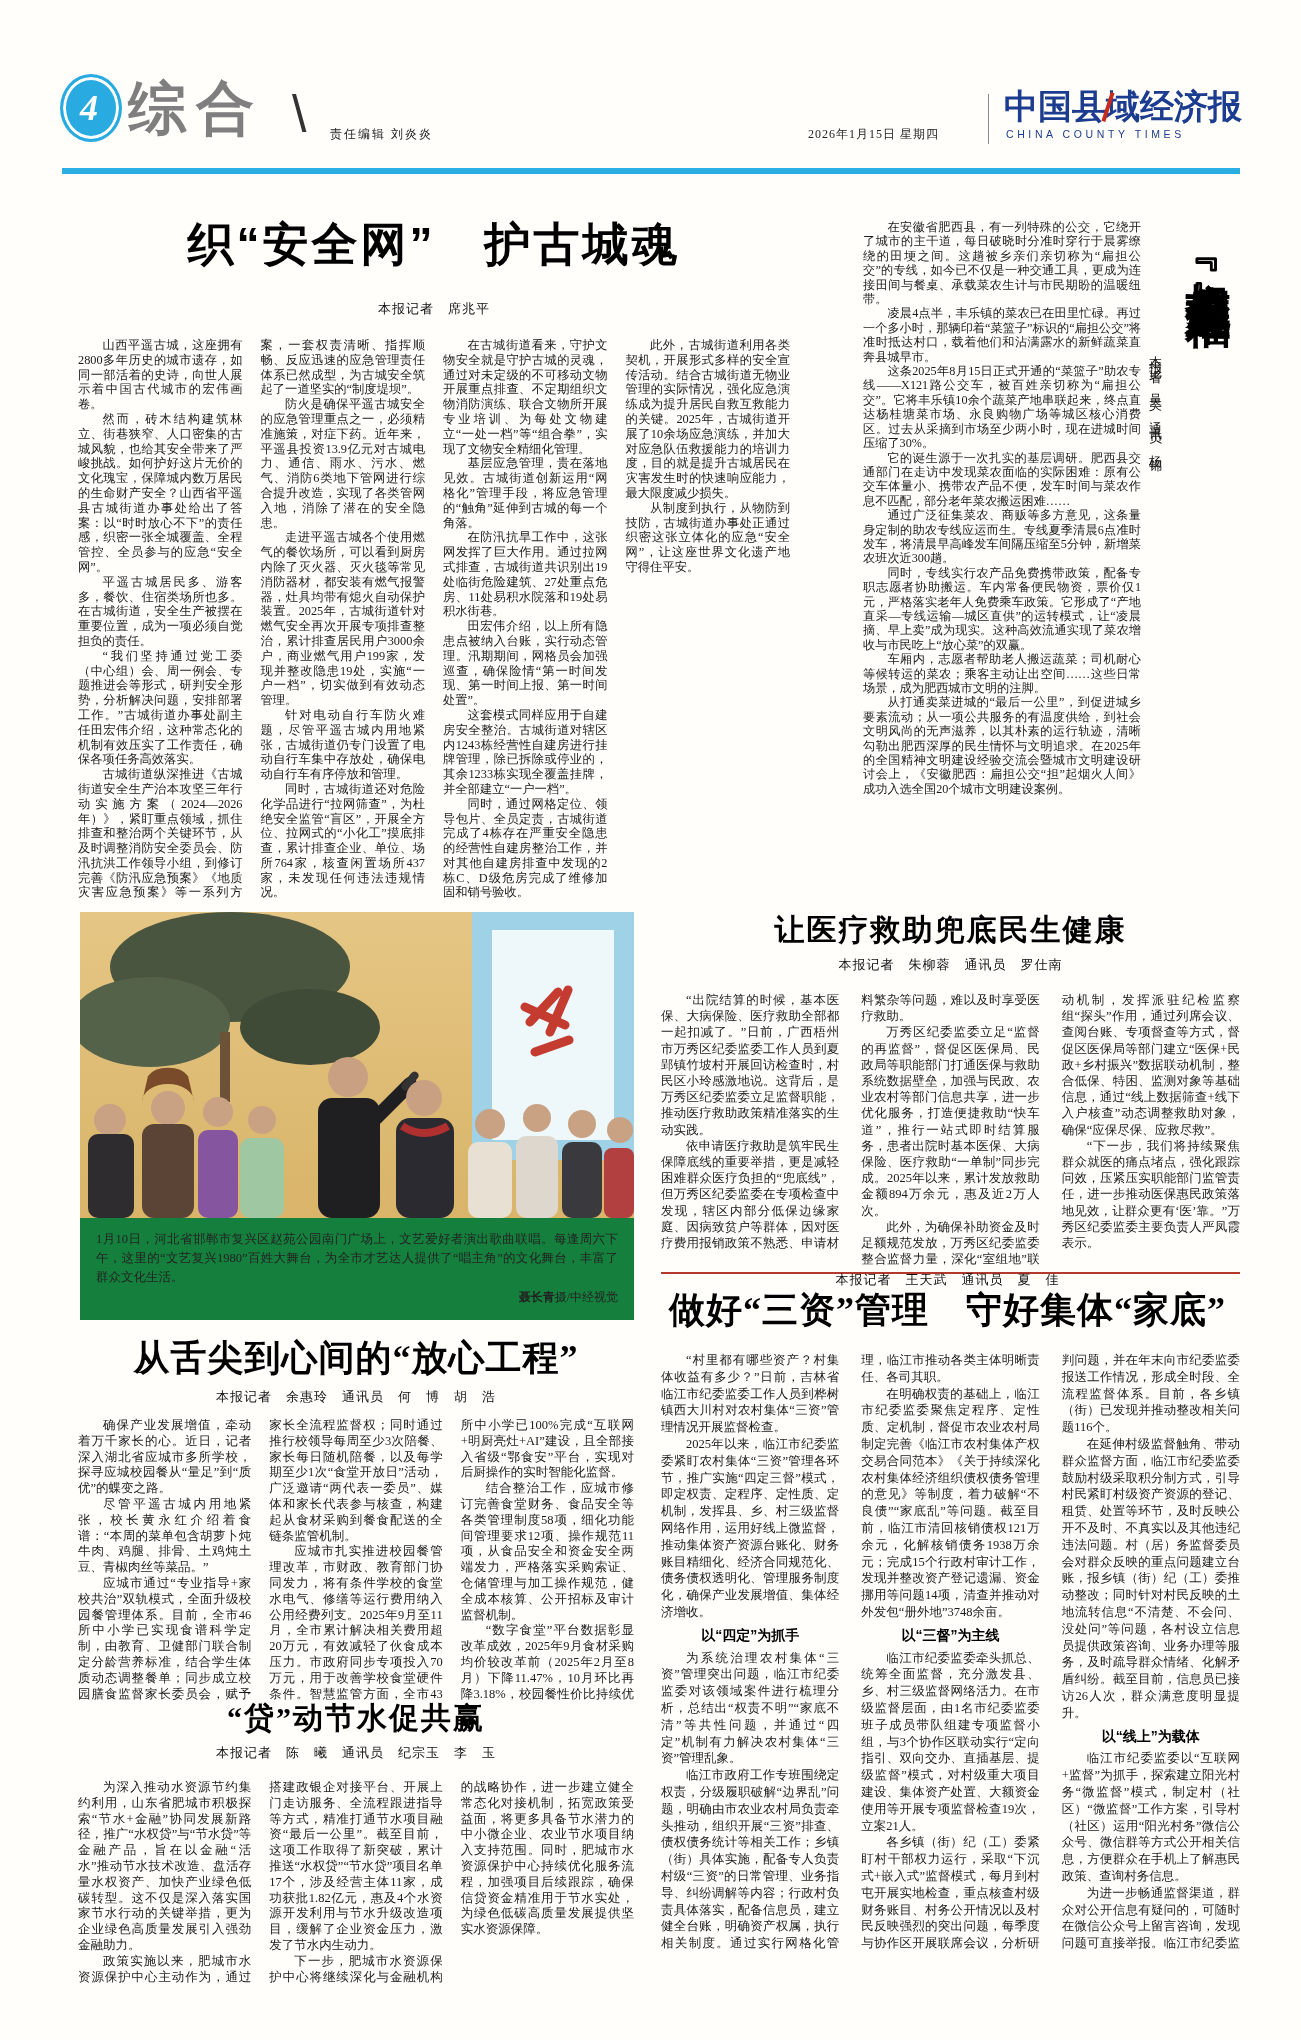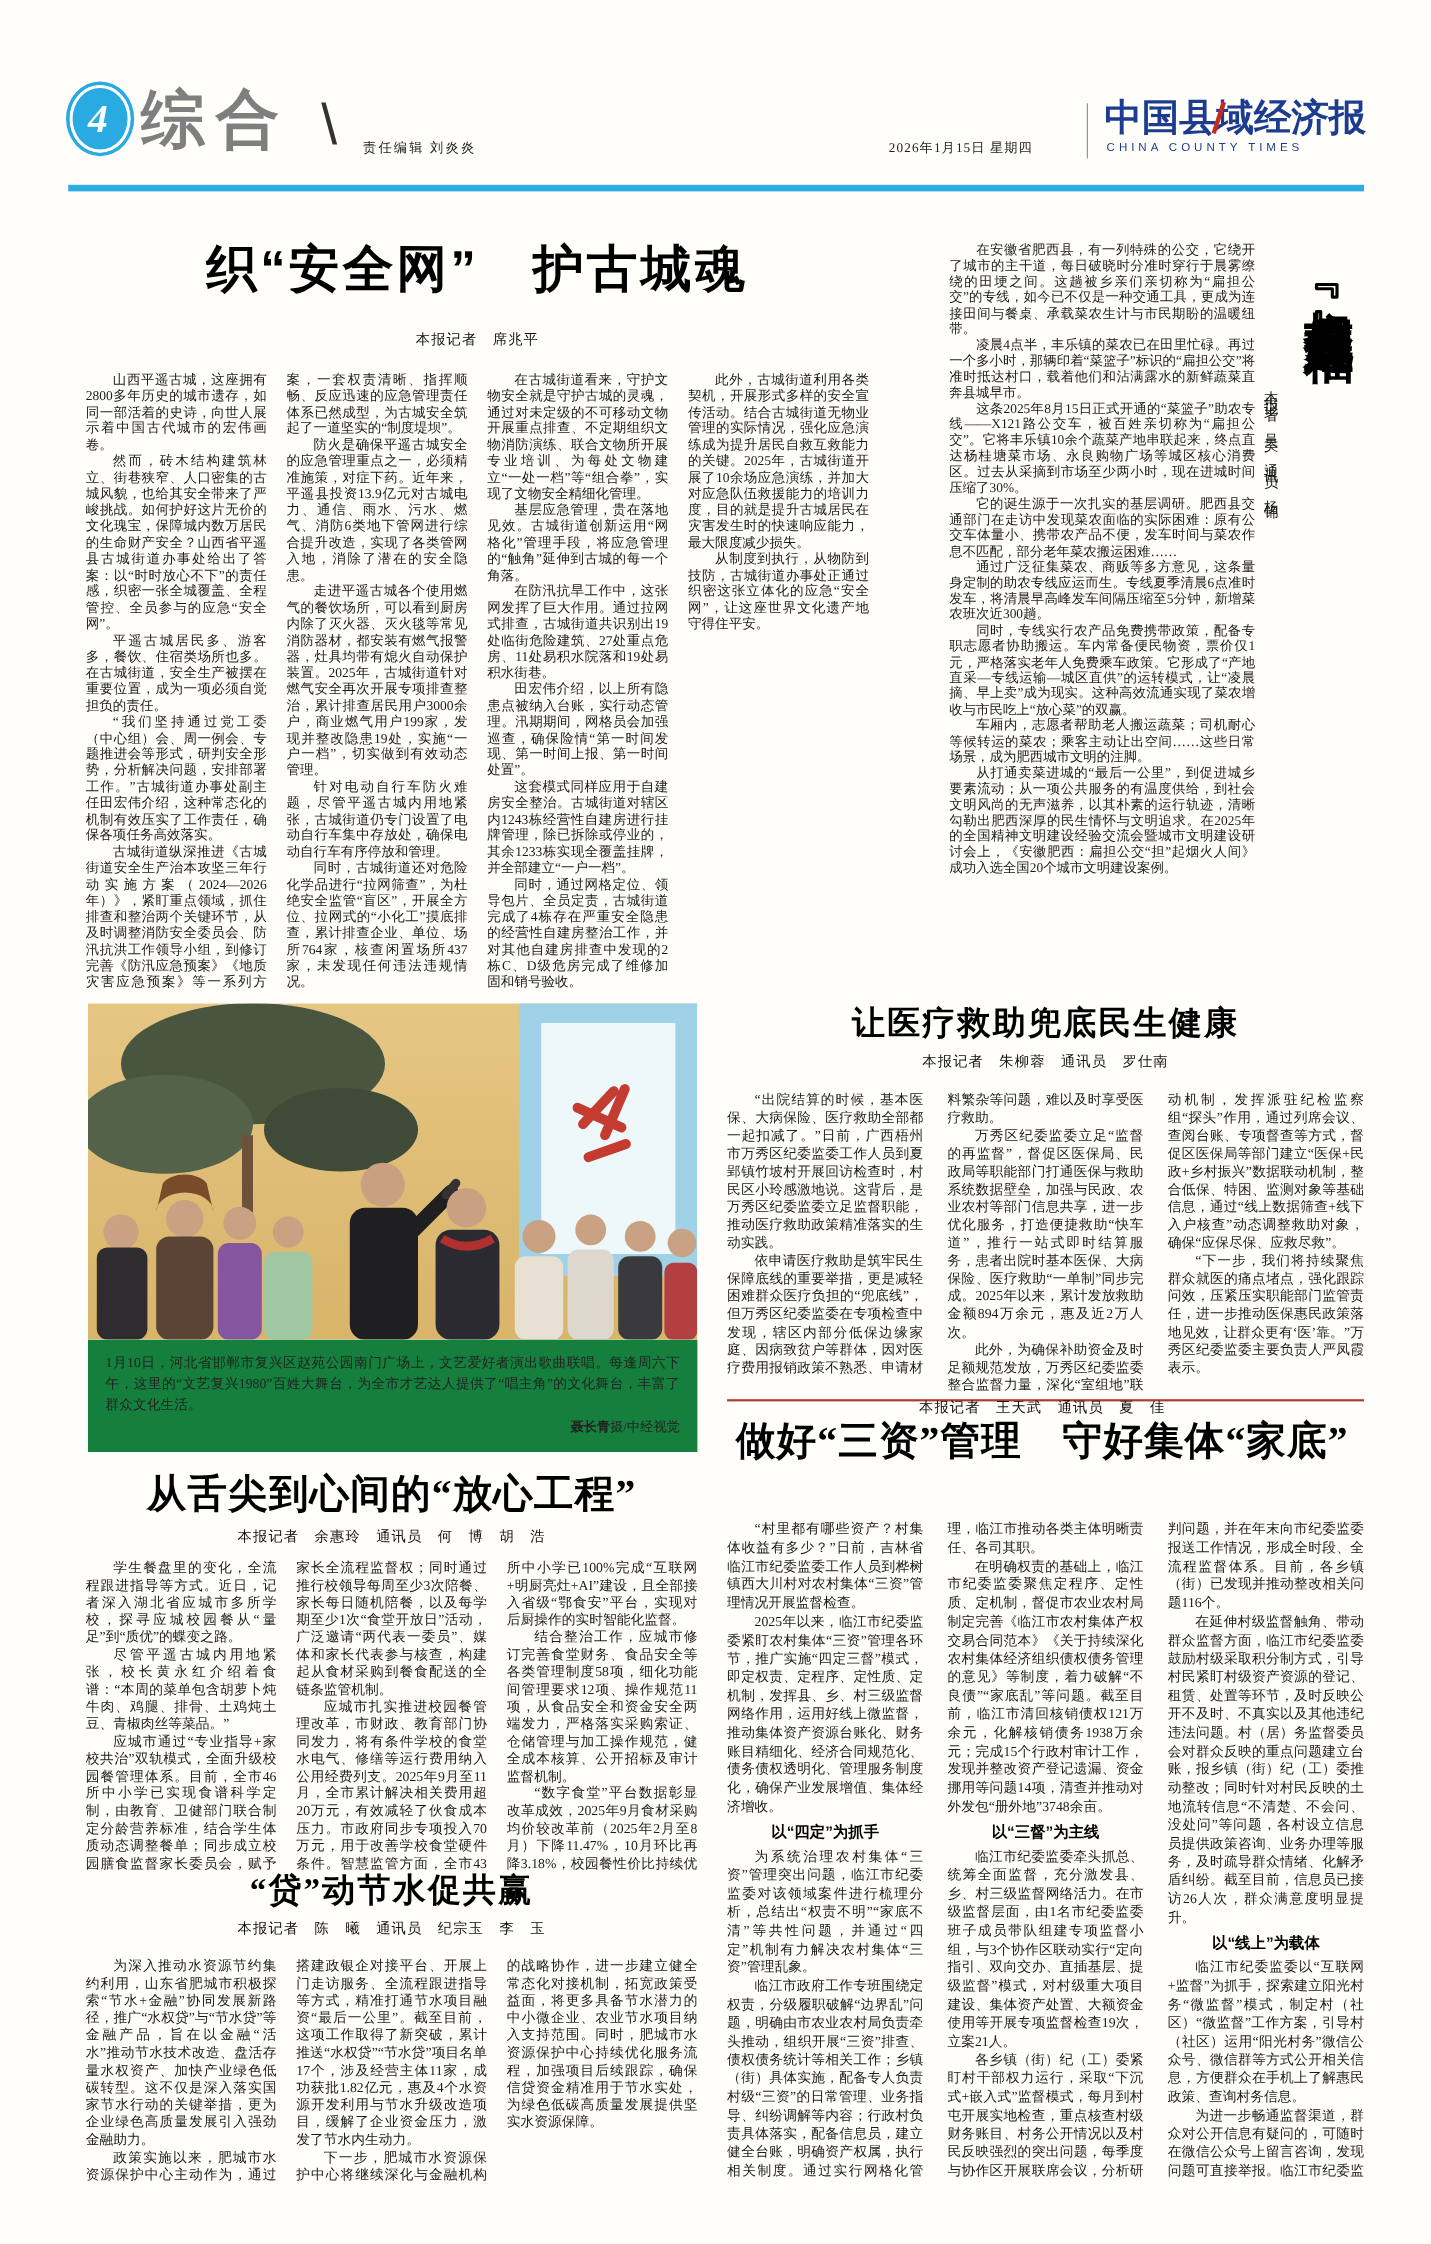--- a/index.html
+++ b/index.html
@@ -58,21 +58,21 @@
   #s3-headline{left:661px;top:910px;width:579px;font-size:30px;letter-spacing:2px;
         font-family:"Liberation Serif",serif;}
   #s3-byline{left:661px;top:956px;width:579px;}
   #s3-body{left:661px;top:992px;width:579px;height:278px;font-size:12.5px;line-height:16.2px;
         column-count:3;column-gap:22px;}
   #red-rule{left:661px;top:1272px;width:579px;height:2px;background:#b43a2e;}
   
   #s4-headline{left:655px;top:1286px;width:585px;font-size:36px;letter-spacing:1px;
         font-family:"Liberation Serif",serif;}
   #s4-byline{left:655px;top:1271px;width:585px;}
-  #s4-body{left:661px;top:1382px;width:579px;height:604px;font-size:12.5px;line-height:16.8px;
+  #s4-body{left:661px;top:1352px;width:579px;height:604px;font-size:12.5px;line-height:16.8px;
         column-count:3;column-gap:22px;}
   
   #s5-headline{left:78px;top:1334px;width:556px;font-size:36px;letter-spacing:1px;
         font-family:"Liberation Serif",serif;}
   #s5-byline{left:78px;top:1388px;width:556px;}
   #s5-body{left:78px;top:1418px;width:556px;height:286px;font-size:12.5px;line-height:15.8px;
         column-count:3;column-gap:18px;}
   
   #s6-headline{left:78px;top:1698px;width:556px;font-size:30px;letter-spacing:2px;
         font-family:"Liberation Serif",serif;}
@@ -214,21 +214,21 @@
       <p>各乡镇（街）纪（工）委紧盯村干部权力运行，采取“下沉式+嵌入式”监督模式，每月到村屯开展实地检查，重点核查村级财务账目、村务公开情况以及村民反映强烈的突出问题，每季度与协作区开展联席会议，分析研判问题，并在年末向市纪委监委报送工作情况，形成全时段、全流程监督体系。目前，各乡镇（街）已发现并推动整改相关问题116个。</p>
       <p>在延伸村级监督触角、带动群众监督方面，临江市纪委监委鼓励村级采取积分制方式，引导村民紧盯村级资产资源的登记、租赁、处置等环节，及时反映公开不及时、不真实以及其他违纪违法问题。村（居）务监督委员会对群众反映的重点问题建立台账，报乡镇（街）纪（工）委推动整改；同时针对村民反映的土地流转信息“不清楚、不会问、没处问”等问题，各村设立信息员提供政策咨询、业务办理等服务，及时疏导群众情绪、化解矛盾纠纷。截至目前，信息员已接访26人次，群众满意度明显提升。</p>
       <h4>以“线上”为载体</h4>
       <p>临江市纪委监委以“互联网+监督”为抓手，探索建立阳光村务“微监督”模式，制定村（社区）“微监督”工作方案，引导村（社区）运用“阳光村务”微信公众号、微信群等方式公开相关信息，方便群众在手机上了解惠民政策、查询村务信息。</p>
       <p>为进一步畅通监督渠道，群众对公开信息有疑问的，可随时在微信公众号上留言咨询，发现问题可直接举报。临江市纪委监委同步对群众反馈问题建立台账，明确整改责任人和时限，实行“销号管理”，形成深度治理农村“三资”管理问题监督闭环。目前已接到投诉、建议21条，留言40余条，为群众解决实际问题13件。</p>
     </div>
 
   <div class="abs headline" id="s5-headline">从舌尖到心间的“放心工程”</div>
   <div class="abs byline" id="s5-byline">本报记者　余惠玲　通讯员　何　博　胡　浩</div>
   <div class="abs body-cols" id="s5-body">
-      <p>学生餐盘里的变化，全流程跟进指导等方式。近日，记者深入湖北省应城市多所学校，探寻应城校园餐从“量足”到“质优”的蝶变之路。</p>
+      <p>确保产业发展增值，牵动着万千家长的心。近日，记者深入湖北省应城市多所学校，探寻应城校园餐从“量足”到“质优”的蝶变之路。</p>
       <p>尽管平遥古城内用地紧张，校长黄永红介绍着食谱：“本周的菜单包含胡萝卜炖牛肉、鸡腿、排骨、土鸡炖土豆、青椒肉丝等菜品。”</p>
       <p>应城市通过“专业指导+家校共治”双轨模式，全面升级校园餐管理体系。目前，全市46所中小学已实现食谱科学定制，由教育、卫健部门联合制定分龄营养标准，结合学生体质动态调整餐单；同步成立校园膳食监督家长委员会，赋予家长全流程监督权；同时通过推行校领导每周至少3次陪餐、家长每日随机陪餐，以及每学期至少1次“食堂开放日”活动，广泛邀请“两代表一委员”、媒体和家长代表参与核查，构建起从食材采购到餐食配送的全链条监管机制。</p>
       <p>应城市扎实推进校园餐管理改革，市财政、教育部门协同发力，将有条件学校的食堂水电气、修缮等运行费用纳入公用经费列支。2025年9月至11月，全市累计解决相关费用超20万元，有效减轻了伙食成本压力。市政府同步专项投入70万元，用于改善学校食堂硬件条件。智慧监管方面，全市43所中小学已100%完成“互联网+明厨亮灶+AI”建设，且全部接入省级“鄂食安”平台，实现对后厨操作的实时智能化监督。</p>
       <p>结合整治工作，应城市修订完善食堂财务、食品安全等各类管理制度58项，细化功能间管理要求12项、操作规范11项，从食品安全和资金安全两端发力，严格落实采购索证、仓储管理与加工操作规范，健全成本核算、公开招标及审计监督机制。</p>
       <p>“数字食堂”平台数据彰显改革成效，2025年9月食材采购均价较改革前（2025年2月至8月）下降11.47%，10月环比再降3.18%，校园餐性价比持续优化；学生就餐“入口率”平均稳定提升至78.06%，所有学校均超过75%，学生对校园餐的满意度明显提高。</p>
     </div>
 
   <div class="abs headline" id="s6-headline">“贷”动节水促共赢</div>
   <div class="abs byline" id="s6-byline">本报记者　陈　曦　通讯员　纪宗玉　李　玉</div>
   <div class="abs body-cols" id="s6-body">

